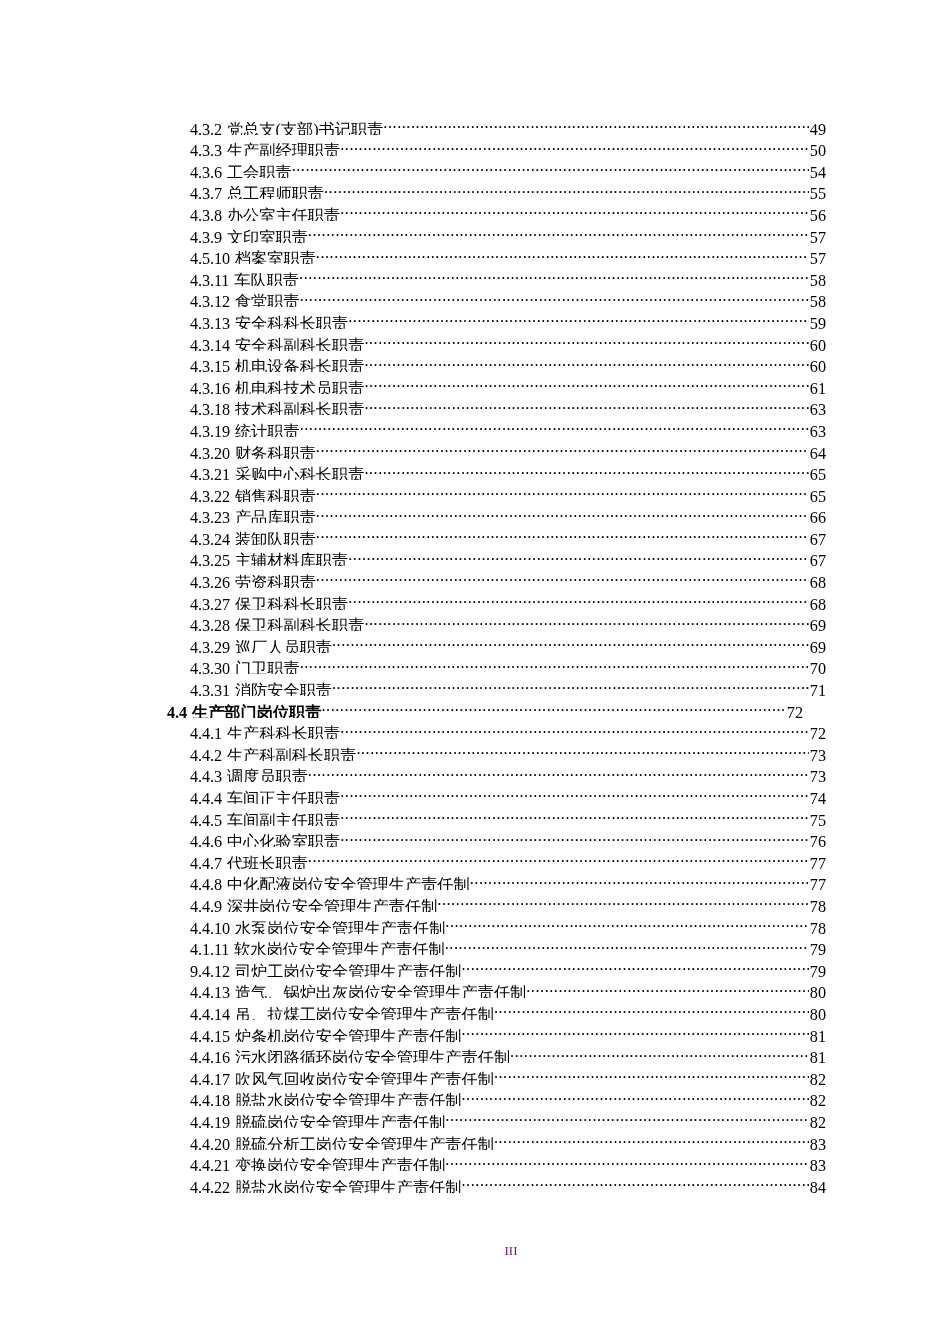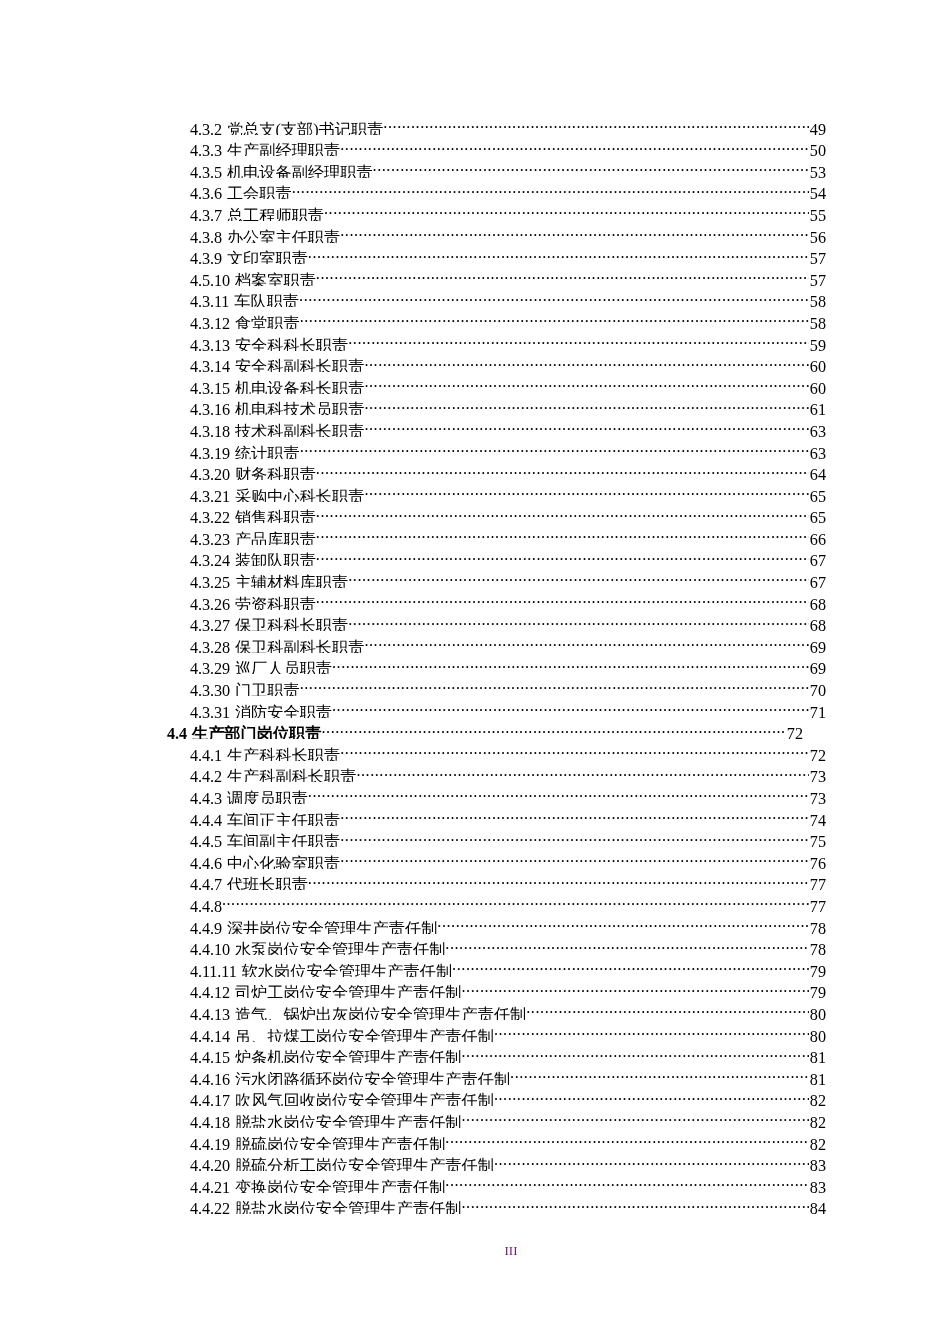--- a/index.html
+++ b/index.html
@@ -98,26 +98,20 @@
         <span class="toc-leader"></span>
         <span class="toc-page">49</span>
       </div>
       <div class="toc-entry lvl3">
         <span class="toc-num">4.3.3</span>
         <span class="toc-title">生产副经理职责</span>
         <span class="toc-leader"></span>
         <span class="toc-page">50</span>
       </div>
       <div class="toc-entry lvl3">
-        <span class="toc-num">4.3.5</span>
-        <span class="toc-title">机电设备副经理职责</span>
-        <span class="toc-leader"></span>
-        <span class="toc-page">53</span>
-      </div>
-      <div class="toc-entry lvl3">
         <span class="toc-num">4.3.6</span>
         <span class="toc-title">工会职责</span>
         <span class="toc-leader"></span>
         <span class="toc-page">54</span>
       </div>
       <div class="toc-entry lvl3">
         <span class="toc-num">4.3.7</span>
         <span class="toc-title">总工程师职责</span>
         <span class="toc-leader"></span>
         <span class="toc-page">55</span>
@@ -303,43 +297,44 @@
         <span class="toc-page">76</span>
       </div>
       <div class="toc-entry lvl3">
         <span class="toc-num">4.4.7</span>
         <span class="toc-title">代班长职责</span>
         <span class="toc-leader"></span>
         <span class="toc-page">77</span>
       </div>
       <div class="toc-entry lvl3">
         <span class="toc-num">4.4.8</span>
+        <span class="toc-title">中化配液岗位安全管理生产责任制</span>
         <span class="toc-leader"></span>
         <span class="toc-page">77</span>
       </div>
       <div class="toc-entry lvl3">
         <span class="toc-num">4.4.9</span>
         <span class="toc-title">深井岗位安全管理生产责任制</span>
         <span class="toc-leader"></span>
         <span class="toc-page">78</span>
       </div>
       <div class="toc-entry lvl3">
         <span class="toc-num">4.4.10</span>
         <span class="toc-title">水泵岗位安全管理生产责任制</span>
         <span class="toc-leader"></span>
         <span class="toc-page">78</span>
       </div>
       <div class="toc-entry lvl3">
-        <span class="toc-num">4.11.11</span>
+        <span class="toc-num">4.1.11</span>
         <span class="toc-title">软水岗位安全管理生产责任制</span>
         <span class="toc-leader"></span>
         <span class="toc-page">79</span>
       </div>
       <div class="toc-entry lvl3">
-        <span class="toc-num">4.4.12</span>
+        <span class="toc-num">9.4.12</span>
         <span class="toc-title">司炉工岗位安全管理生产责任制</span>
         <span class="toc-leader"></span>
         <span class="toc-page">79</span>
       </div>
       <div class="toc-entry lvl3">
         <span class="toc-num">4.4.13</span>
         <span class="toc-title">造气、锅炉出灰岗位安全管理生产责任制</span>
         <span class="toc-leader"></span>
         <span class="toc-page">80</span>
       </div>

